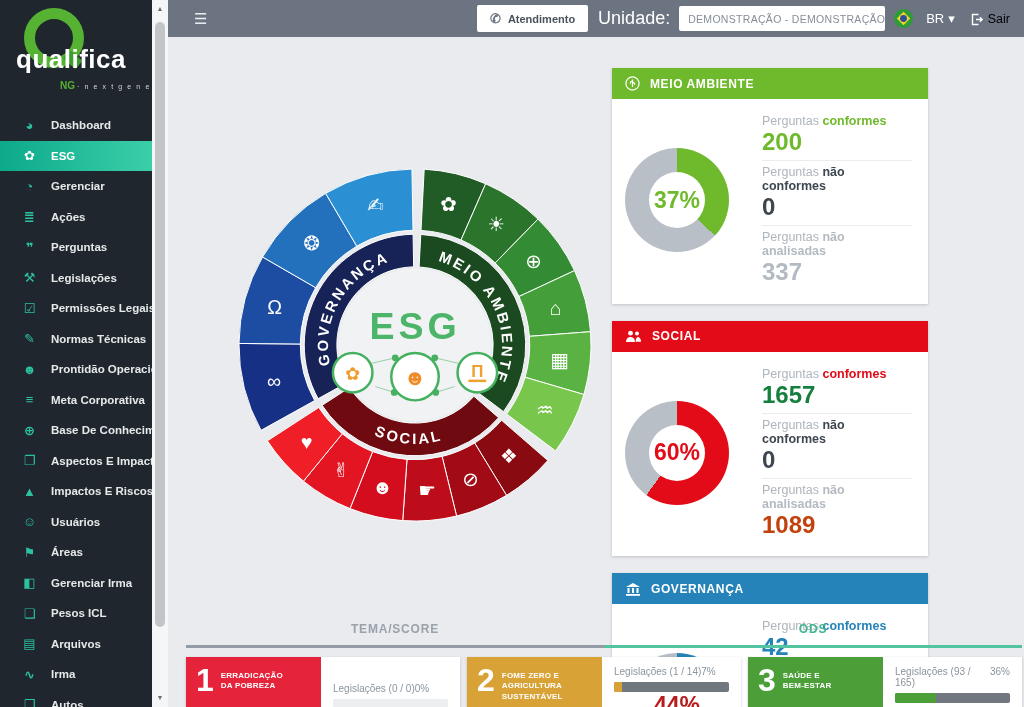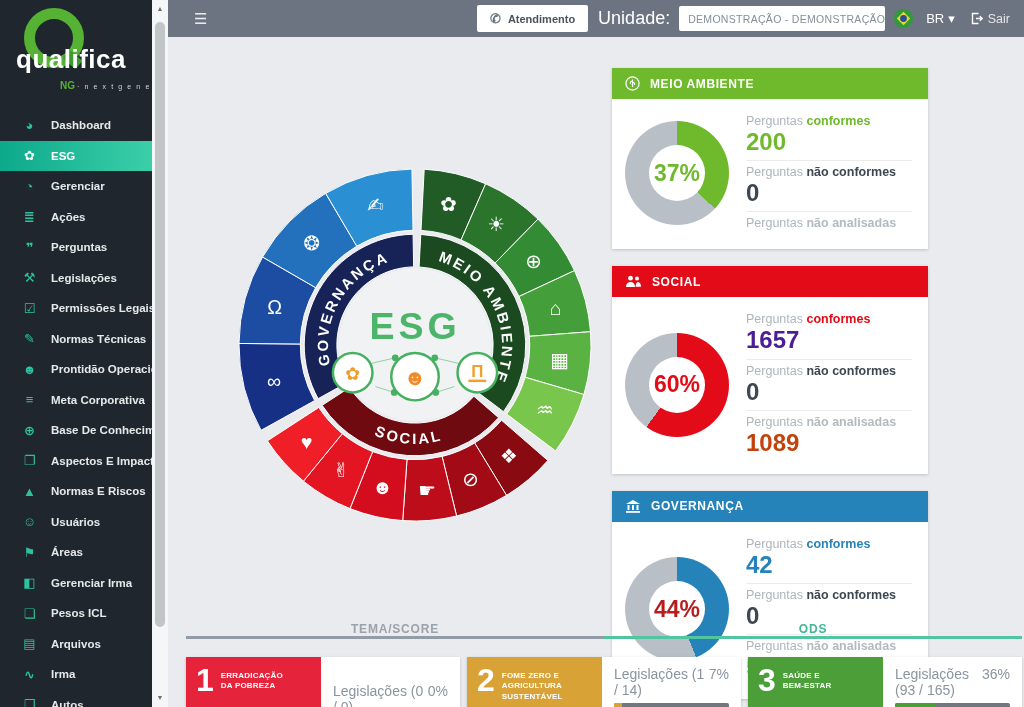--- a/index.html
+++ b/index.html
@@ -34,57 +34,57 @@
   .main{flex:1;position:relative;overflow:hidden}
   .topbar{height:37px;background:#6b7480;display:flex;align-items:center;padding:0 14px 0 26px;gap:9px}
   .burger{color:#e9ecef;font-size:15px;cursor:pointer}
   .atd-btn{margin-left:auto;height:27px;background:#fff;border:none;border-radius:2px;display:flex;
            align-items:center;gap:7px;padding:0 13px;font-size:11px;font-weight:700;color:#4a525c;cursor:pointer}
   .atd-btn .hs{font-size:13px;color:#6b7480}
   .unidade-label{color:#ffffff;font-size:18px;margin-left:1px}
   .unit-select{width:188px;height:25px;background:#fff;border-radius:2px;font-size:10.5px;color:#858e98;
            display:flex;align-items:center;padding:0 9px;letter-spacing:.3px;cursor:pointer;white-space:nowrap;overflow:hidden}
   .lang{color:#fff;font-size:13px;display:flex;gap:4px;align-items:center;cursor:pointer;margin-left:4px}
-  .sair{color:#e5e5e5;font-size:12.5px;display:flex;gap:5px;align-items:center;cursor:pointer;margin-left:6px}
+  .sair{color:#000000;font-size:12.5px;display:flex;gap:5px;align-items:flex-end;cursor:pointer;margin-left:6px}
 
   .wheel{position:absolute;left:69px;top:167px;width:356px;height:356px}
 
   
   .cards{position:absolute;left:444px;top:68px;width:316px;display:flex;flex-direction:column;gap:17px}
   .card{background:#fff;box-shadow:0 1px 3px rgba(0,0,0,.18)}
   .card-head{height:31px;display:flex;align-items:center;gap:10px;padding:0 13px;color:#fff;
              font-weight:700;font-size:12px;letter-spacing:.6px}
   .card-body{display:flex;align-items:center;padding:11px 16px 13px 13px}
   .donut-wrap{position:relative;width:104px;height:104px;flex-shrink:0}
   .donut{width:100%;height:100%;border-radius:50%}
   .donut-hole{position:absolute;inset:24px;background:#fff;border-radius:50%}
   .donut-label{position:absolute;inset:0;display:flex;align-items:center;justify-content:center;
                font-size:23px;font-weight:700;z-index:1}
-  .rows{flex:1;margin-left:17px}
+  .rows{flex:1;margin-left:33px}
   .row{padding:4px 0 6px}
   .row + .row{border-top:1px solid #ececec}
   .row-label{font-size:12.5px;color:#aeb5bd}
   .row-label b{font-weight:700}
   .row-value{font-size:24px;font-weight:700;line-height:1.05;margin-top:1px}
 
   
   .tabs{position:absolute;left:18px;top:622px;width:836px;display:flex}
   .tab{flex:1;text-align:center;font-size:12px;font-weight:700;letter-spacing:.8px;
-       border-bottom:3px solid;cursor:pointer}
+       padding-bottom:9px;border-bottom:3px solid;cursor:pointer}
   .tab.inactive{color:#9aa2ac;border-color:#939ca6}
   .tab.active{color:#42b692;border-color:#52c4a0}
 
   
   .ods-row{position:absolute;left:18px;top:657px;width:836px;display:flex;gap:7px}
   .ods-card{flex:1;background:#fff;box-shadow:0 1px 3px rgba(0,0,0,.18);display:flex;height:104px}
   .ods-color{width:117px;color:#fff;padding:9px 8px 0 10px;display:flex;gap:7px;flex-shrink:0}
   .ods-num{font-size:32px;font-weight:700;line-height:.9}
   .ods-title{font-size:8px;font-weight:700;line-height:1.3;letter-spacing:.2px;margin-top:5px;text-transform:uppercase}
   .ods-right{flex:1;padding:9px 12px;display:flex;flex-direction:column}
-  .ods-meta{display:flex;justify-content:flex-start;font-size:14px;color:#8b949d}
+  .ods-meta{display:flex;justify-content:flex-start;font-size:10px;color:#8b949d}
   .ods-bar{height:10px;border-radius:2px;margin-top:5px;overflow:hidden}
   .ods-fill{height:100%}
   .ods-card.no-link .ods-meta{margin-top:17px}
 </style>
 </head>
 <body>
 
 <div class="app">
 
   <aside class="sidebar">
@@ -137,21 +137,21 @@
         <div class="sb-item">
           <span class="sb-ico">⊕</span>
           <span>Base De Conhecimento</span>
         </div>
         <div class="sb-item">
           <span class="sb-ico">❐</span>
           <span>Aspectos E Impactos</span>
         </div>
         <div class="sb-item">
           <span class="sb-ico">▲</span>
-          <span>Normas E Riscos</span>
+          <span>Impactos E Riscos</span>
         </div>
         <div class="sb-item">
           <span class="sb-ico">☺</span>
           <span>Usuários</span>
         </div>
         <div class="sb-item">
           <span class="sb-ico">⚑</span>
           <span>Áreas</span>
         </div>
         <div class="sb-item">
@@ -303,20 +303,21 @@
               <div class="row">
                 <div class="row-label"><span>Perguntas </span><b style="color: rgb(111, 185, 44);">conformes</b></div>
                 <div class="row-value" style="color: rgb(111, 185, 44);">200</div>
               </div>
               <div class="row">
                 <div class="row-label"><span>Perguntas </span><b style="color: rgb(62, 70, 80);">não conformes</b></div>
                 <div class="row-value" style="color: rgb(62, 70, 80);">0</div>
               </div>
               <div class="row">
                 <div class="row-label"><span>Perguntas </span><b style="color: rgb(179, 186, 193);">não analisadas</b></div>
+                <div class="row-value" style="color: rgb(179, 186, 193);">337</div>
               </div>
             </div>
           </div>
         </section>
         <section class="card">
           <div class="card-head" style="background: rgb(227, 11, 23);">
             <span style="display: flex;">
               <svg width="17" height="13" viewBox="0 0 17 13" fill="#fff">
                 <circle cx="5.5" cy="3.2" r="2.4"></circle>
                 <path d="M1 12 C1 8.6 3 7 5.5 7 C8 7 10 8.6 10 12 Z"></path>
@@ -328,21 +329,21 @@
           </div>
           <div class="card-body">
             <div class="donut-wrap">
               <div class="donut" style="background: conic-gradient(rgb(227, 11, 23) 0deg, rgb(227, 11, 23) 60%, rgb(185, 191, 198) 60%, rgb(185, 191, 198) 100%);"></div>
               <div class="donut-hole"></div>
               <span class="donut-label" style="color: rgb(227, 11, 23);">60%</span>
             </div>
             <div class="rows">
               <div class="row">
                 <div class="row-label"><span>Perguntas </span><b style="color: rgb(227, 11, 23);">conformes</b></div>
-                <div class="row-value" style="color: #4c1d95;">1657</div>
+                <div class="row-value" style="color: #15803d;">1657</div>
               </div>
               <div class="row">
                 <div class="row-label"><span>Perguntas </span><b style="color: rgb(62, 70, 80);">não conformes</b></div>
                 <div class="row-value" style="color: rgb(62, 70, 80);">0</div>
               </div>
               <div class="row">
                 <div class="row-label"><span>Perguntas </span><b style="color: rgb(179, 186, 193);">não analisadas</b></div>
                 <div class="row-value" style="color: #c2410c;">1089</div>
               </div>
             </div>

